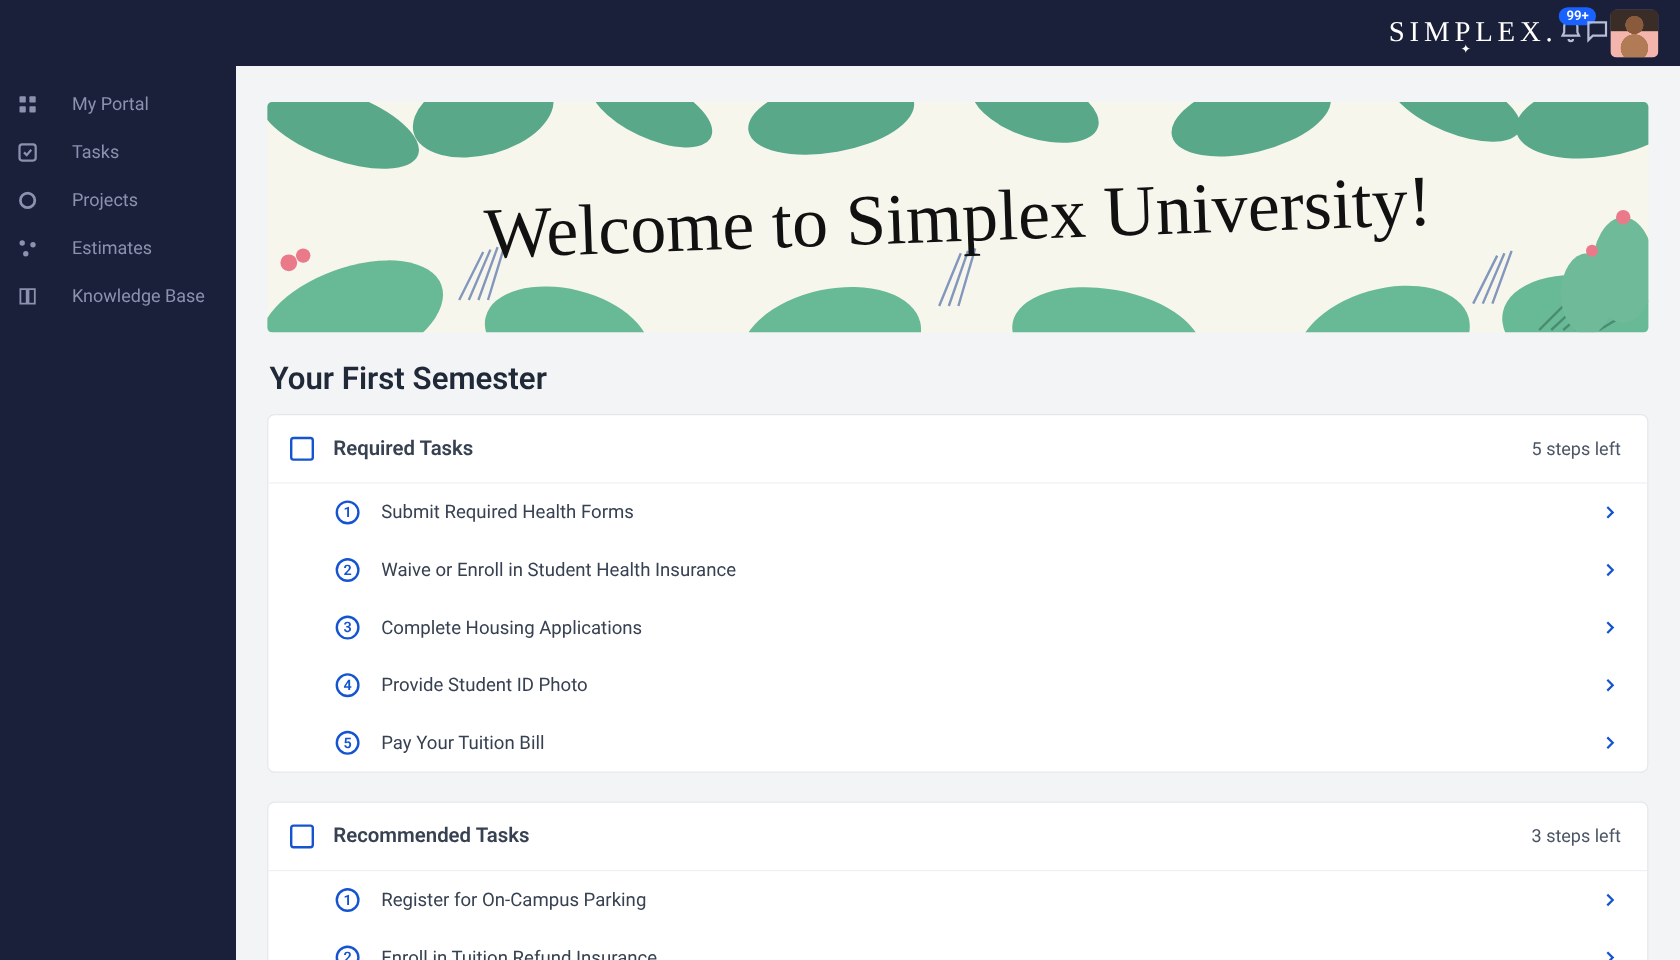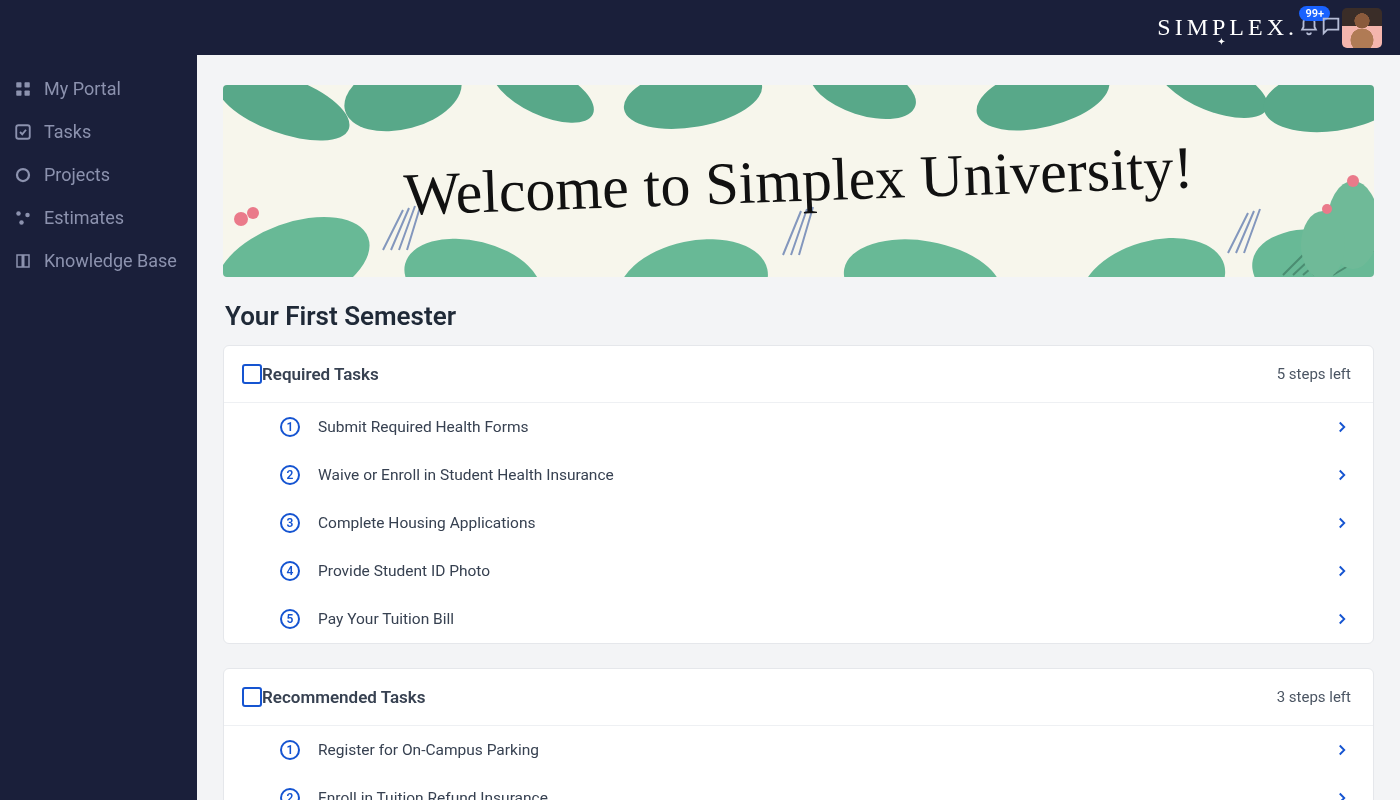--- a/index.html
+++ b/index.html
@@ -46,22 +46,22 @@
     background-position: center, center, center top;
     background-repeat:no-repeat;
   }
 
   
   .shell { display:flex; height:745px; }
   .sidebar {
     width:197px; background:#1a1f3a; padding-top:12px;
   }
   .nav-item {
-    display:flex; align-items:center; gap:12px;
-    padding:11px 14px; color:#8c92ae; font-size:18px; cursor:pointer;text-align:center;
+    display:flex; align-items:center; gap:28px;
+    padding:11px 14px; color:#8c92ae; font-size:15px; cursor:pointer;text-align:center;
   }
   .nav-icon { width:18px; height:18px; display:inline-flex; align-items:center; justify-content:center; }
 
   .main {
     flex:1; overflow-y:auto; background:#f3f4f6;
     padding:30px 26px 40px;
   }
 
   
   .banner {
@@ -77,21 +77,21 @@
 
   .section-title { font-size:26px; font-weight:600; margin:24px 0 14px 2px; color:#1f2937; }
 
   .card {
     background:#fff; border:1px solid #e5e7eb; border-radius:6px; margin-bottom:24px;
   }
   .card-header {
     display:flex; align-items:center; justify-content:space-between;
     padding:18px 22px 18px 18px; border-bottom:1px solid #eef0f3;
   }
-  .card-header-left { display:flex; align-items:center; }
+  .card-header-left { display:flex; align-items:center; gap:16px; }
   .chk {
     width:20px; height:20px; border:2.5px solid #1554d1; border-radius:3px;
   }
   .card-title { font-size:17px; font-weight:600; color:#374151; }
   .steps-left { font-size:15px; color:#4b5563; }
 
   .task-row {
     display:flex; align-items:center; justify-content:space-between;
     padding:14px 22px 14px 56px; cursor:pointer;
   }

